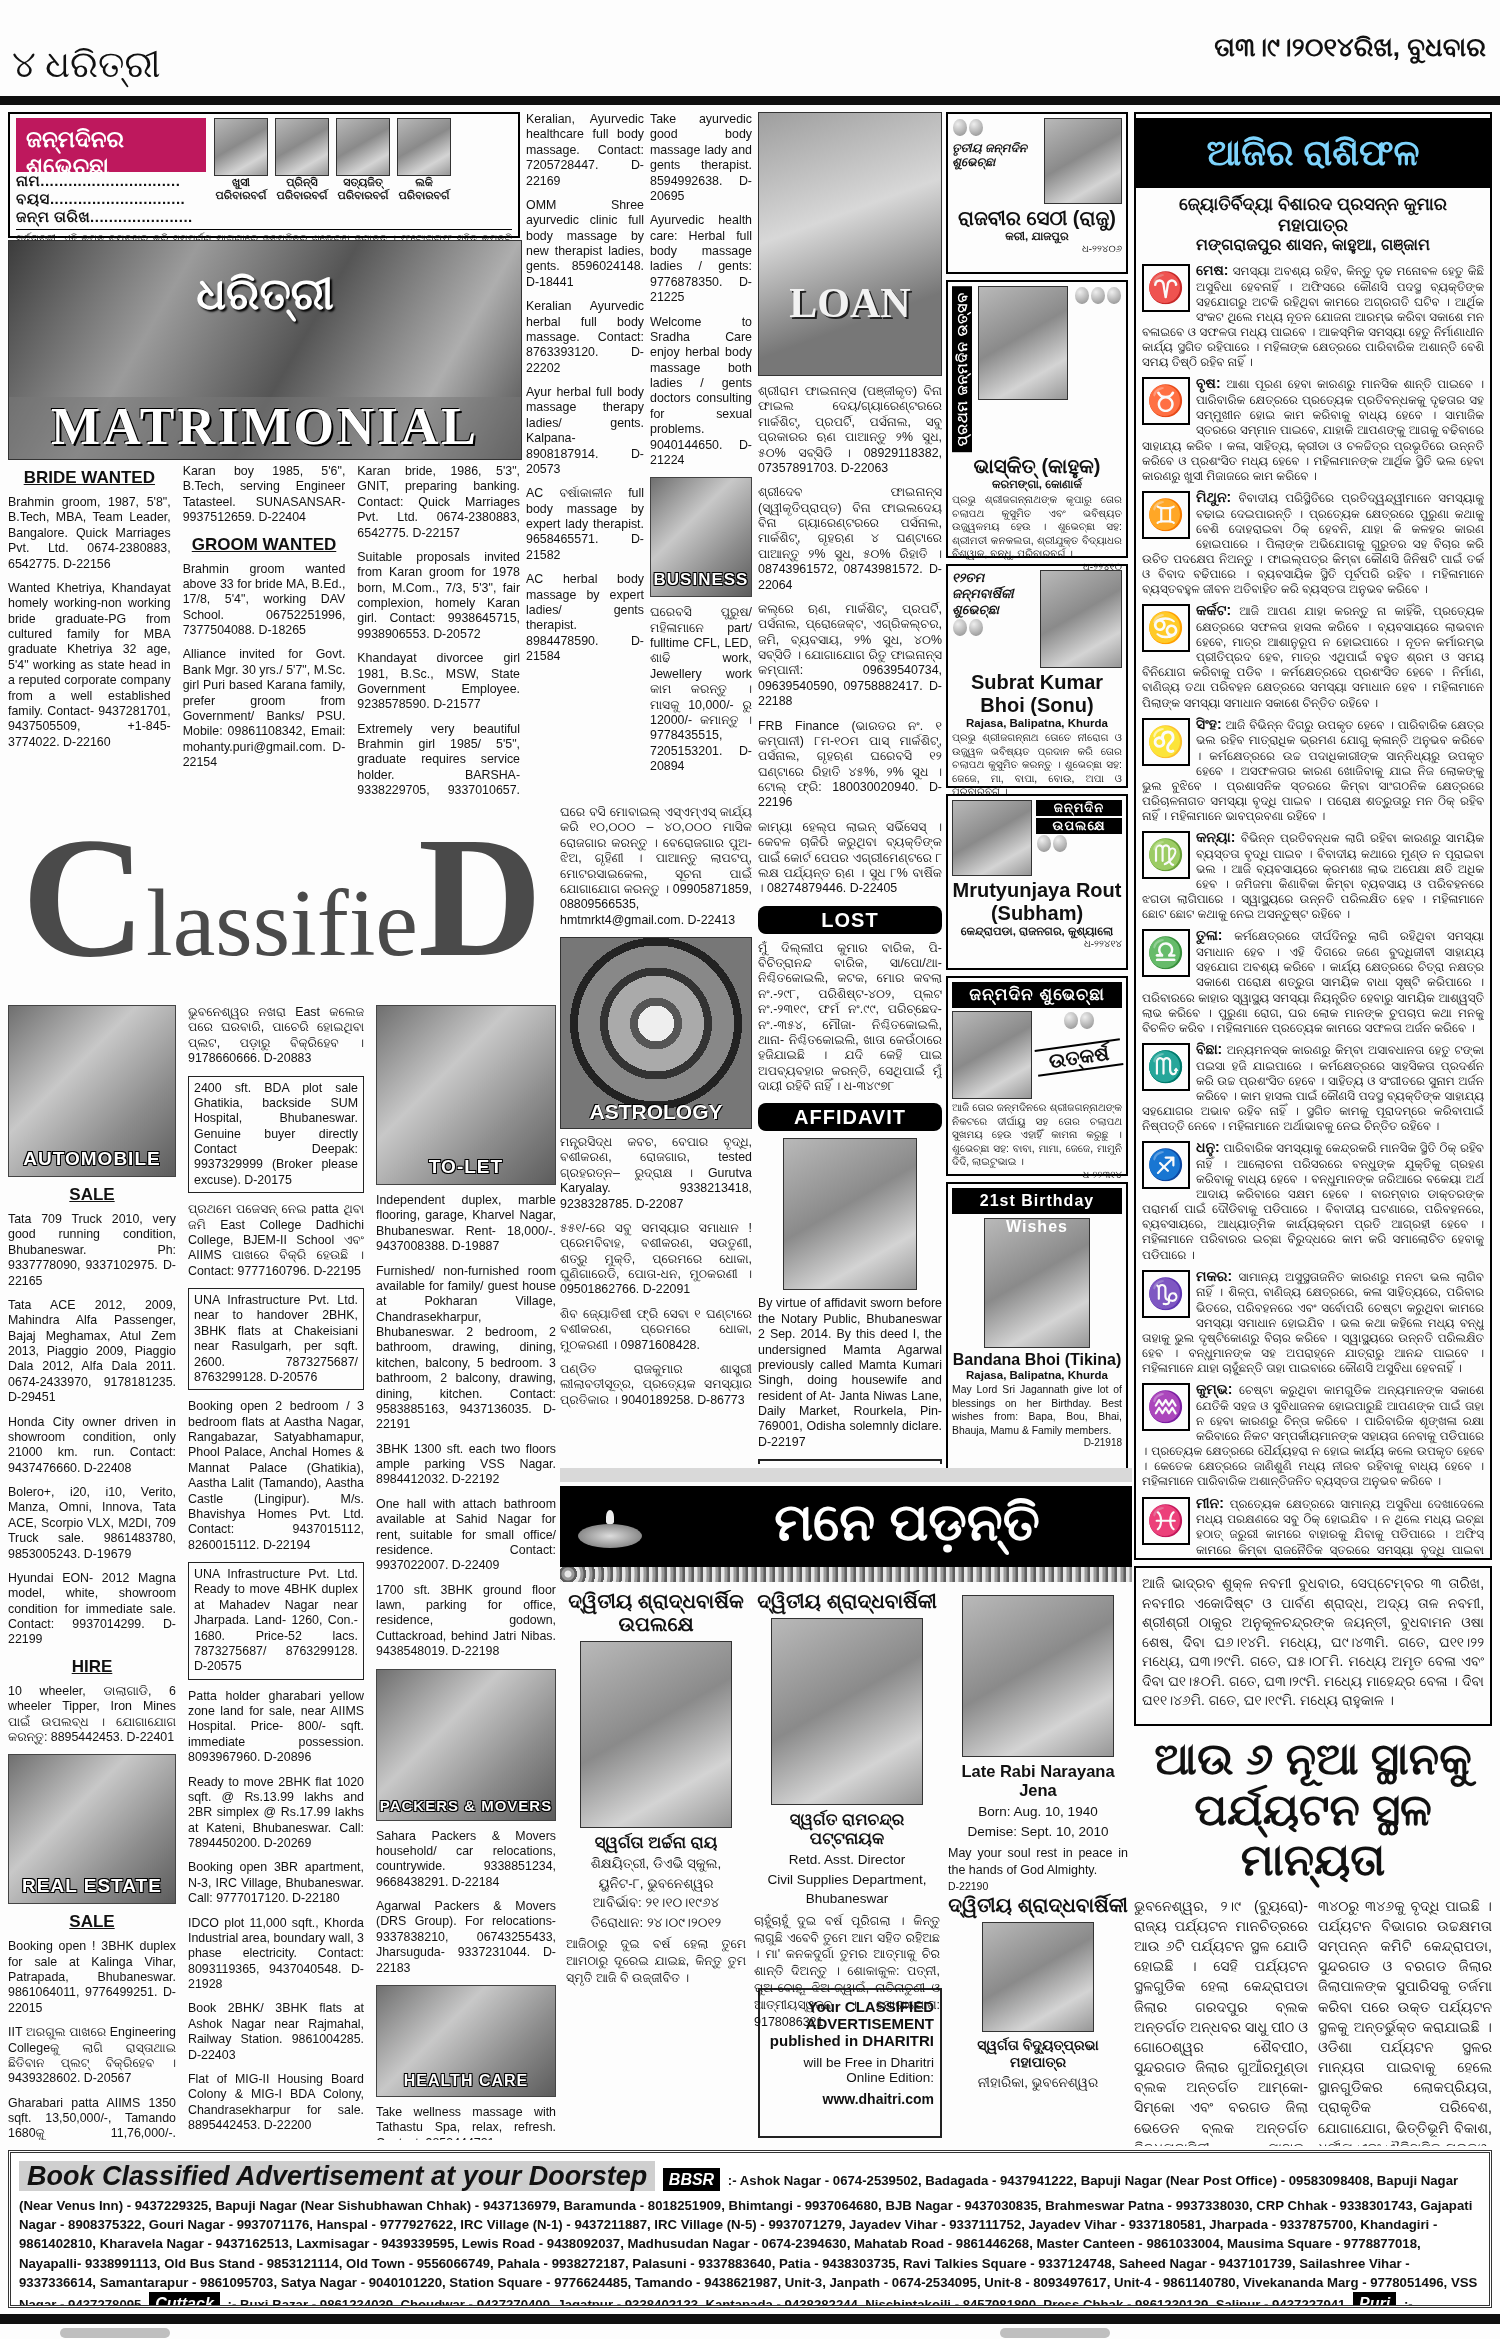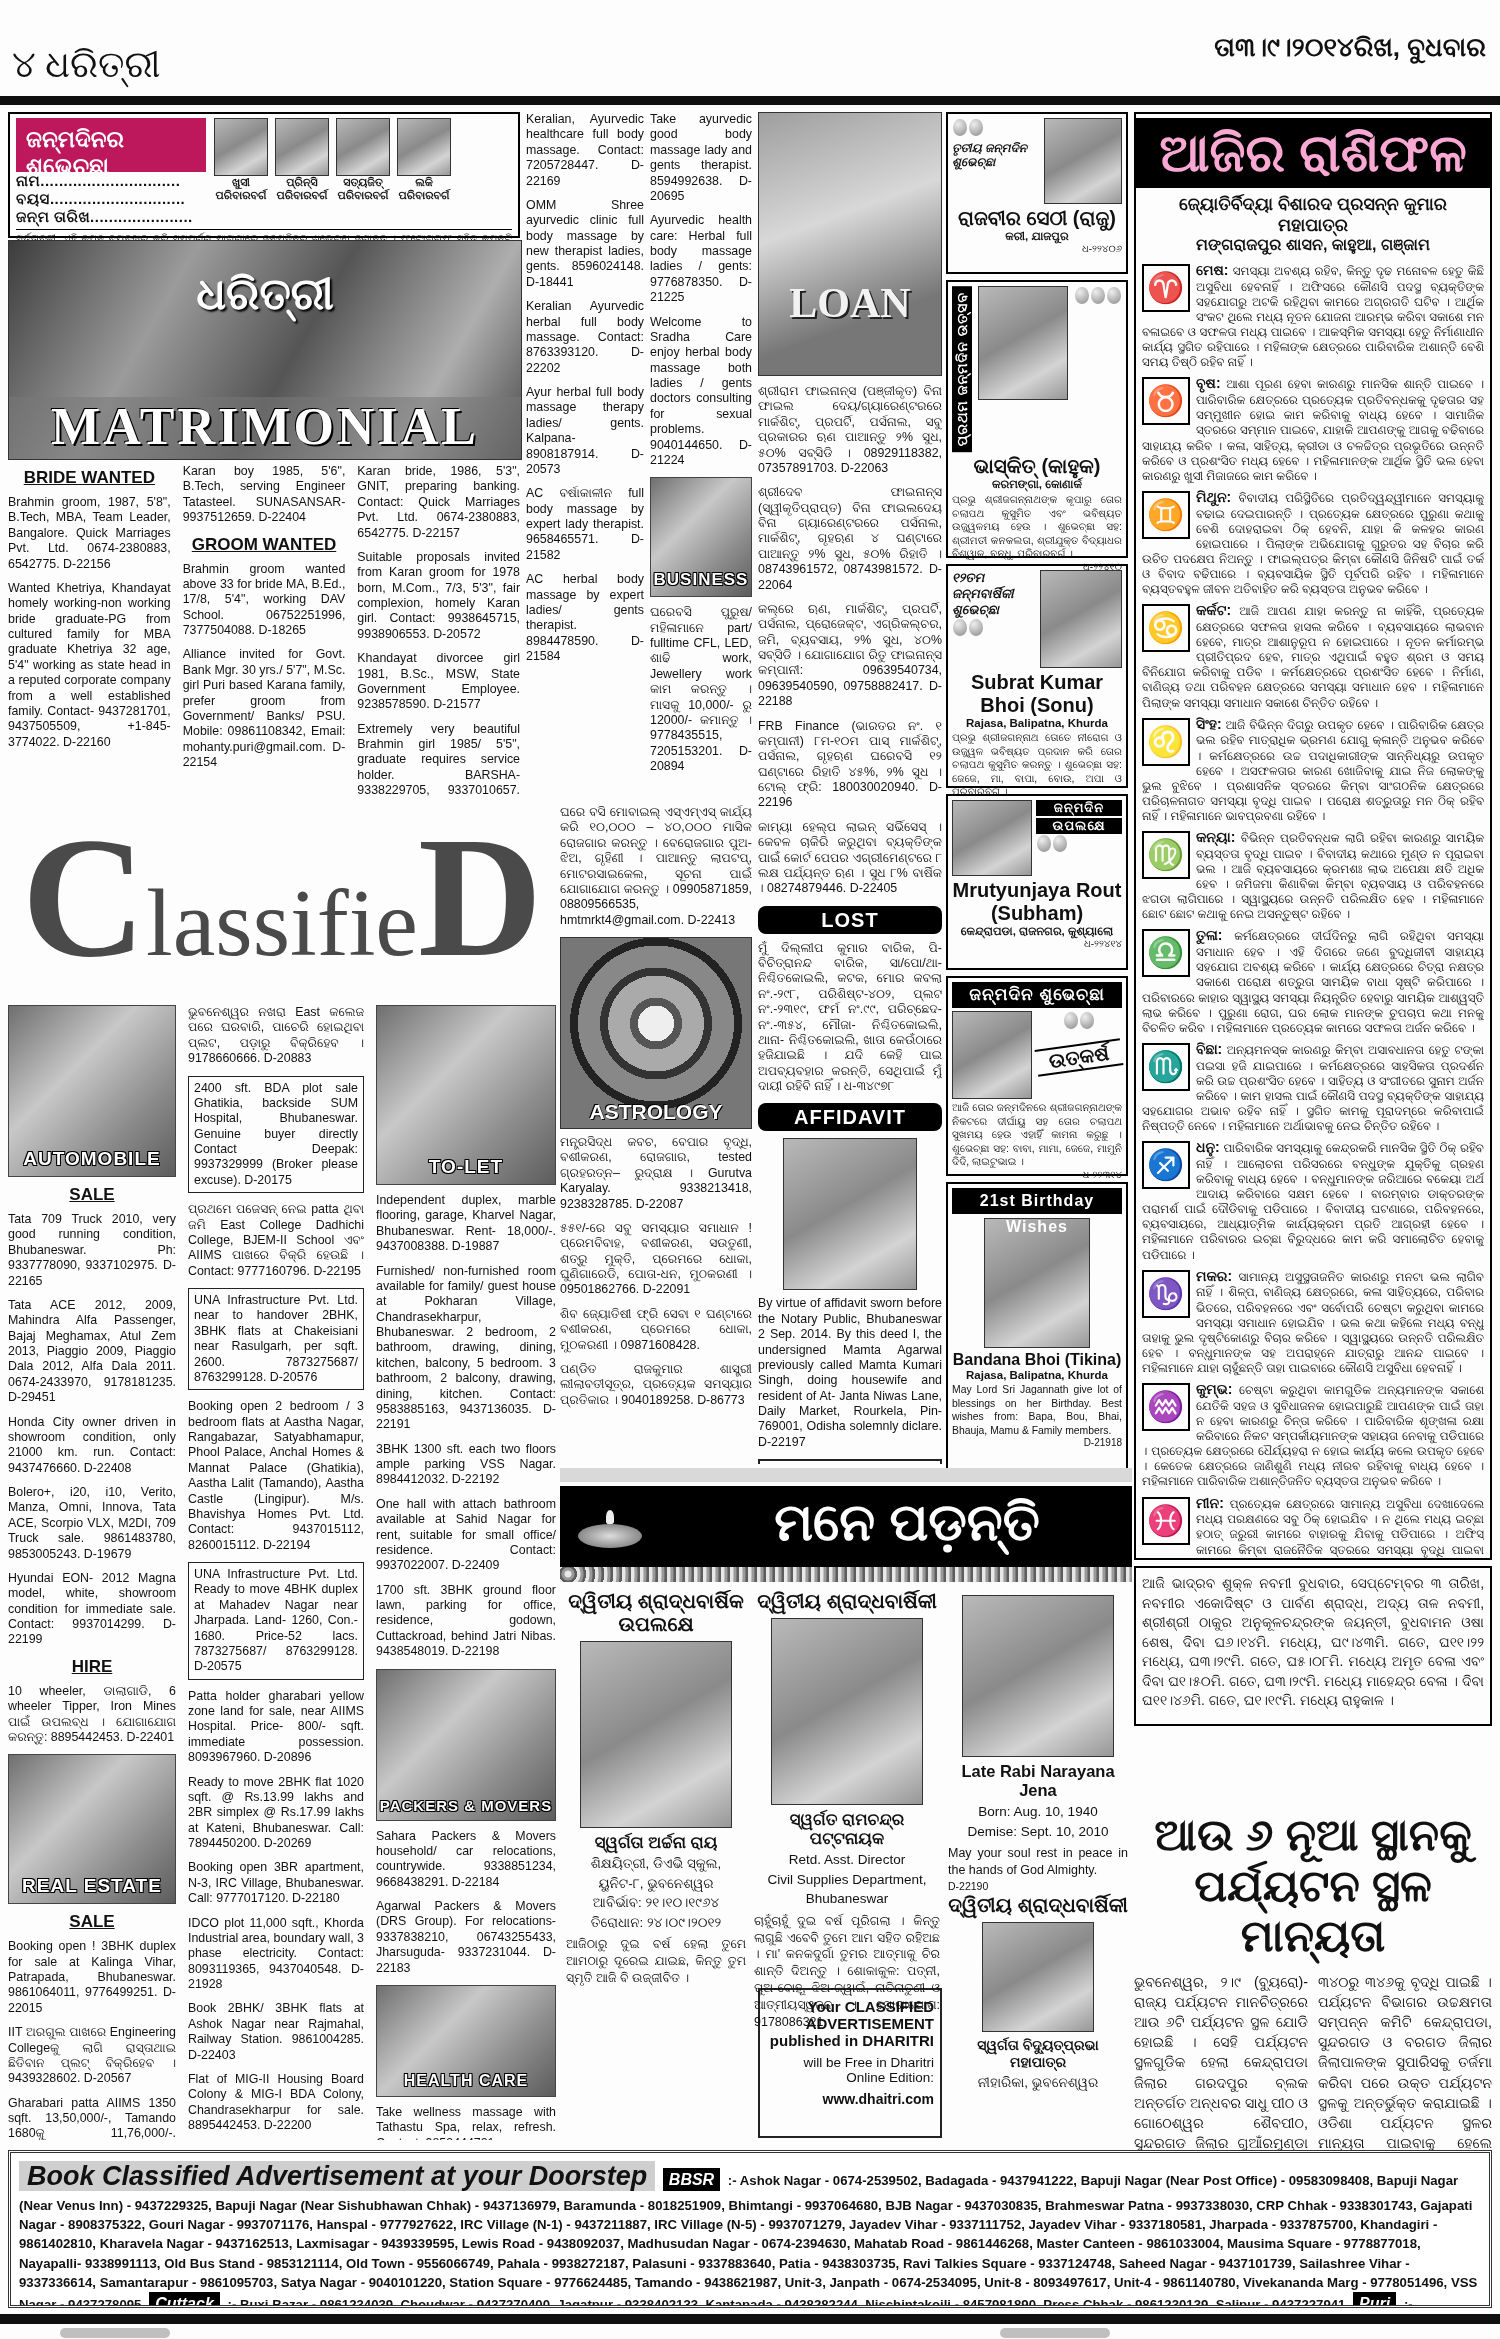--- a/index.html
+++ b/index.html
@@ -70,31 +70,31 @@
   #bdaycol{left:946px;top:112px;width:182px;}
   .bbox{border:2px solid #000;margin-bottom:6px;padding:4px;position:relative;}
   .bbox .name{font-weight:bold;font-size:20px;text-align:center;margin-top:3px;}
   .bbox .place{font-weight:bold;font-size:11.5px;text-align:center;}
   .bbox .msg{font-size:10.4px;line-height:1.3;text-align:justify;margin-top:2px;}
   .bbox .dnum{font-size:10px;text-align:right;}
   .bbox .ph{margin:0 auto;}
   .balloon{display:inline-block;width:14px;height:17px;border-radius:50% 50% 48% 48%;background:radial-gradient(circle at 35% 30%,#eee,#888);margin:1px;}
   
   #horo{left:1134px;top:112px;width:358px;height:1448px;border:2px solid #000;box-sizing:border-box;padding:0 6px;}
-  #horo .hban{background:#000;color:#f9a8d4;text-align:center;font-size:52px;font-weight:bold;height:70px;line-height:70px;margin:4px -6px 6px;}
+  #horo .hban{background:#000;color:#7dd3fc;text-align:center;font-size:36px;font-weight:bold;height:70px;line-height:70px;margin:4px -6px 6px;}
   #horo .astro1{text-align:center;font-weight:bold;font-size:17.5px;}
   #horo .astro2{text-align:center;font-weight:bold;font-size:16px;margin-bottom:8px;}
   .sign{margin-bottom:5px;overflow:hidden;}
   .sign .zicon{float:left;width:44px;height:44px;border:2px solid #000;margin:2px 6px 2px 0;text-align:center;font-size:30px;line-height:44px;}
   .sign p{margin:0;font-size:11.9px;line-height:1.27;text-align:justify;}
   .sign b{font-size:14px;}
   
   #panchanga{left:1134px;top:1566px;width:358px;height:160px;border:2px solid #000;box-sizing:border-box;padding:6px;
       font-size:13.8px;line-height:1.42;text-align:justify;overflow:hidden;}
-  #article{left:1134px;top:1810px;width:358px;height:406px;}
+  #article{left:1134px;top:1734px;width:358px;height:406px;}
   #article .h1{font-weight:bold;font-size:44px;text-align:center;line-height:1.15;}
   #article .body{display:flex;gap:10px;margin-top:10px;height:250px;overflow:hidden;}
   #article .acol{flex:1;font-size:14.2px;line-height:1.42;text-align:justify;}
   
   #memband{left:560px;top:1468px;width:572px;height:14px;background:#d9d9d9;}
   #membanner{left:560px;top:1486px;width:572px;height:96px;background:#000;}
   #membanner .mtxt{position:absolute;left:132px;right:10px;top:6px;text-align:center;color:#fff;font-size:52px;font-weight:bold;}
   #membanner .garland{position:absolute;left:0;right:0;bottom:0;height:15px;
       background:repeating-radial-gradient(circle at 8px 7px,#e8e8e8 0 3px,#9a9a9a 4px 6px,#5c5c5c 7px 9px);}
   .diya{position:absolute;width:64px;height:24px;left:18px;top:38px;border-radius:50%;background:radial-gradient(#ddd,#666);}

